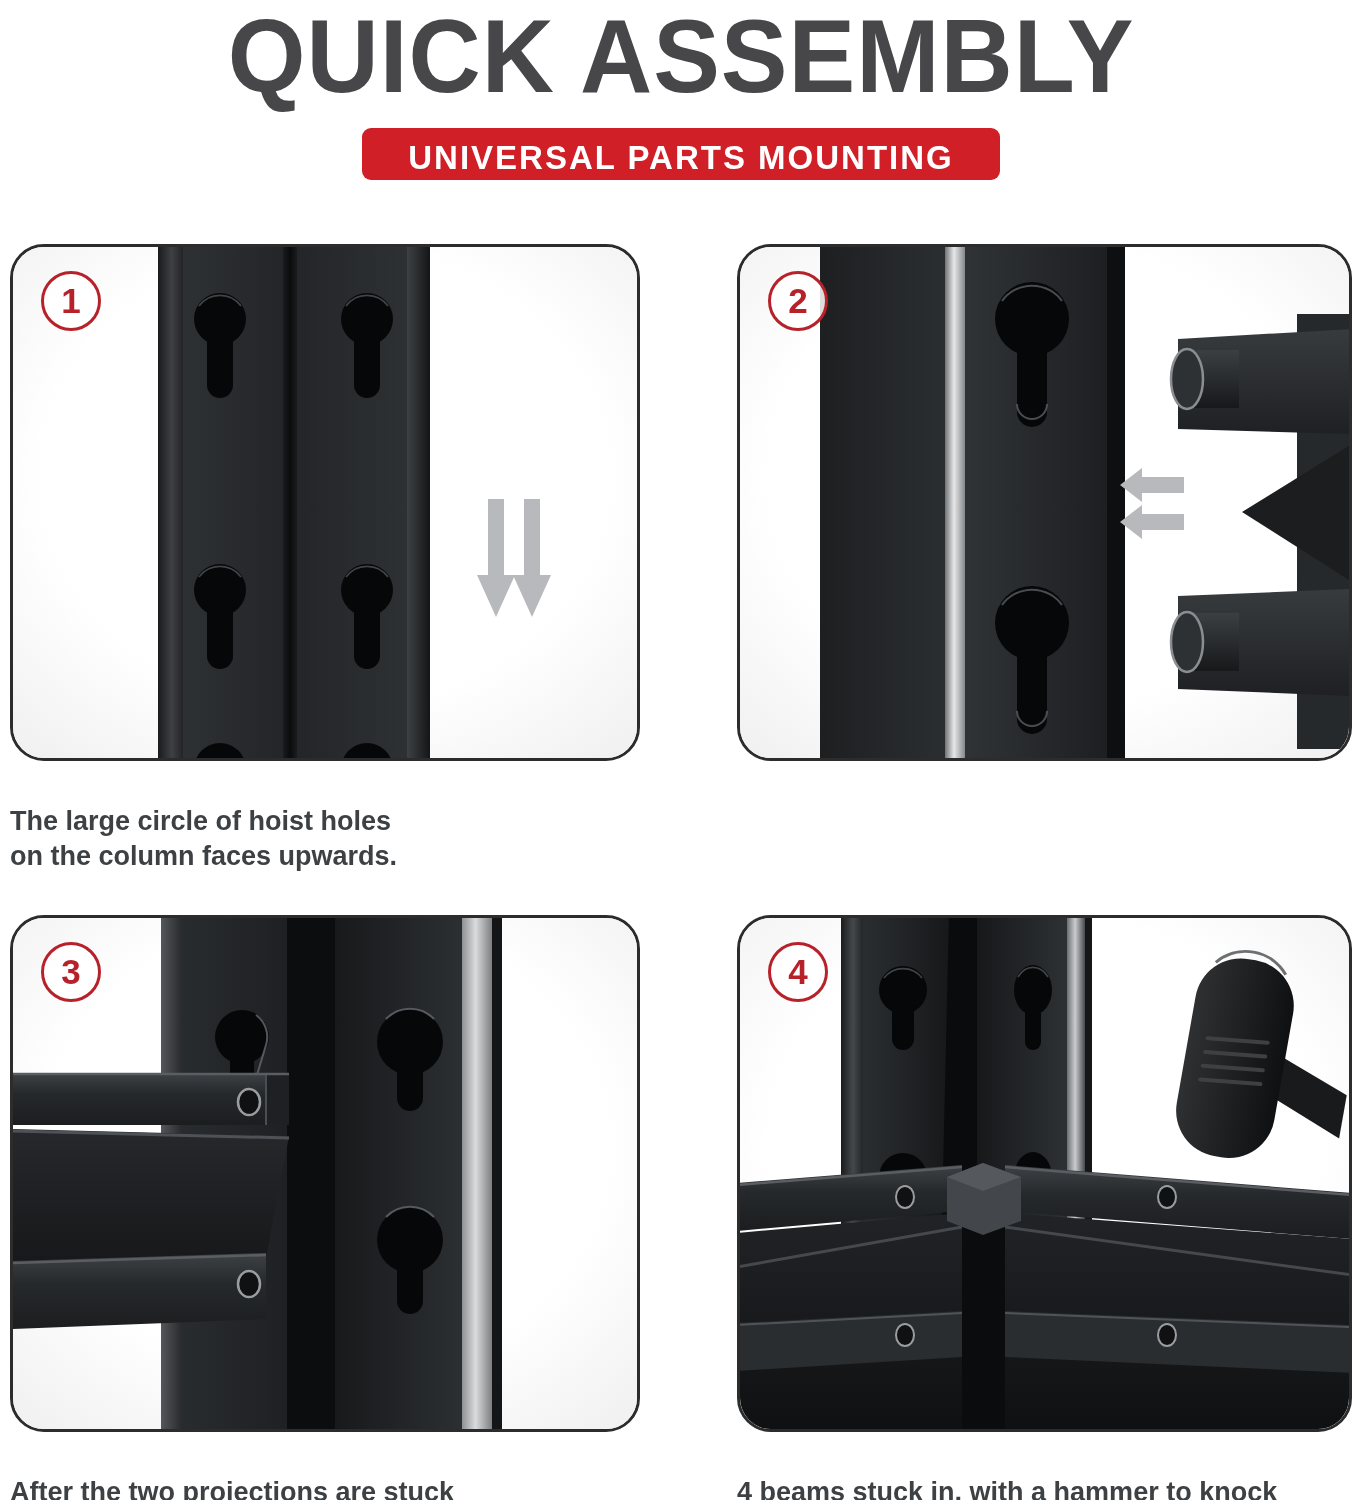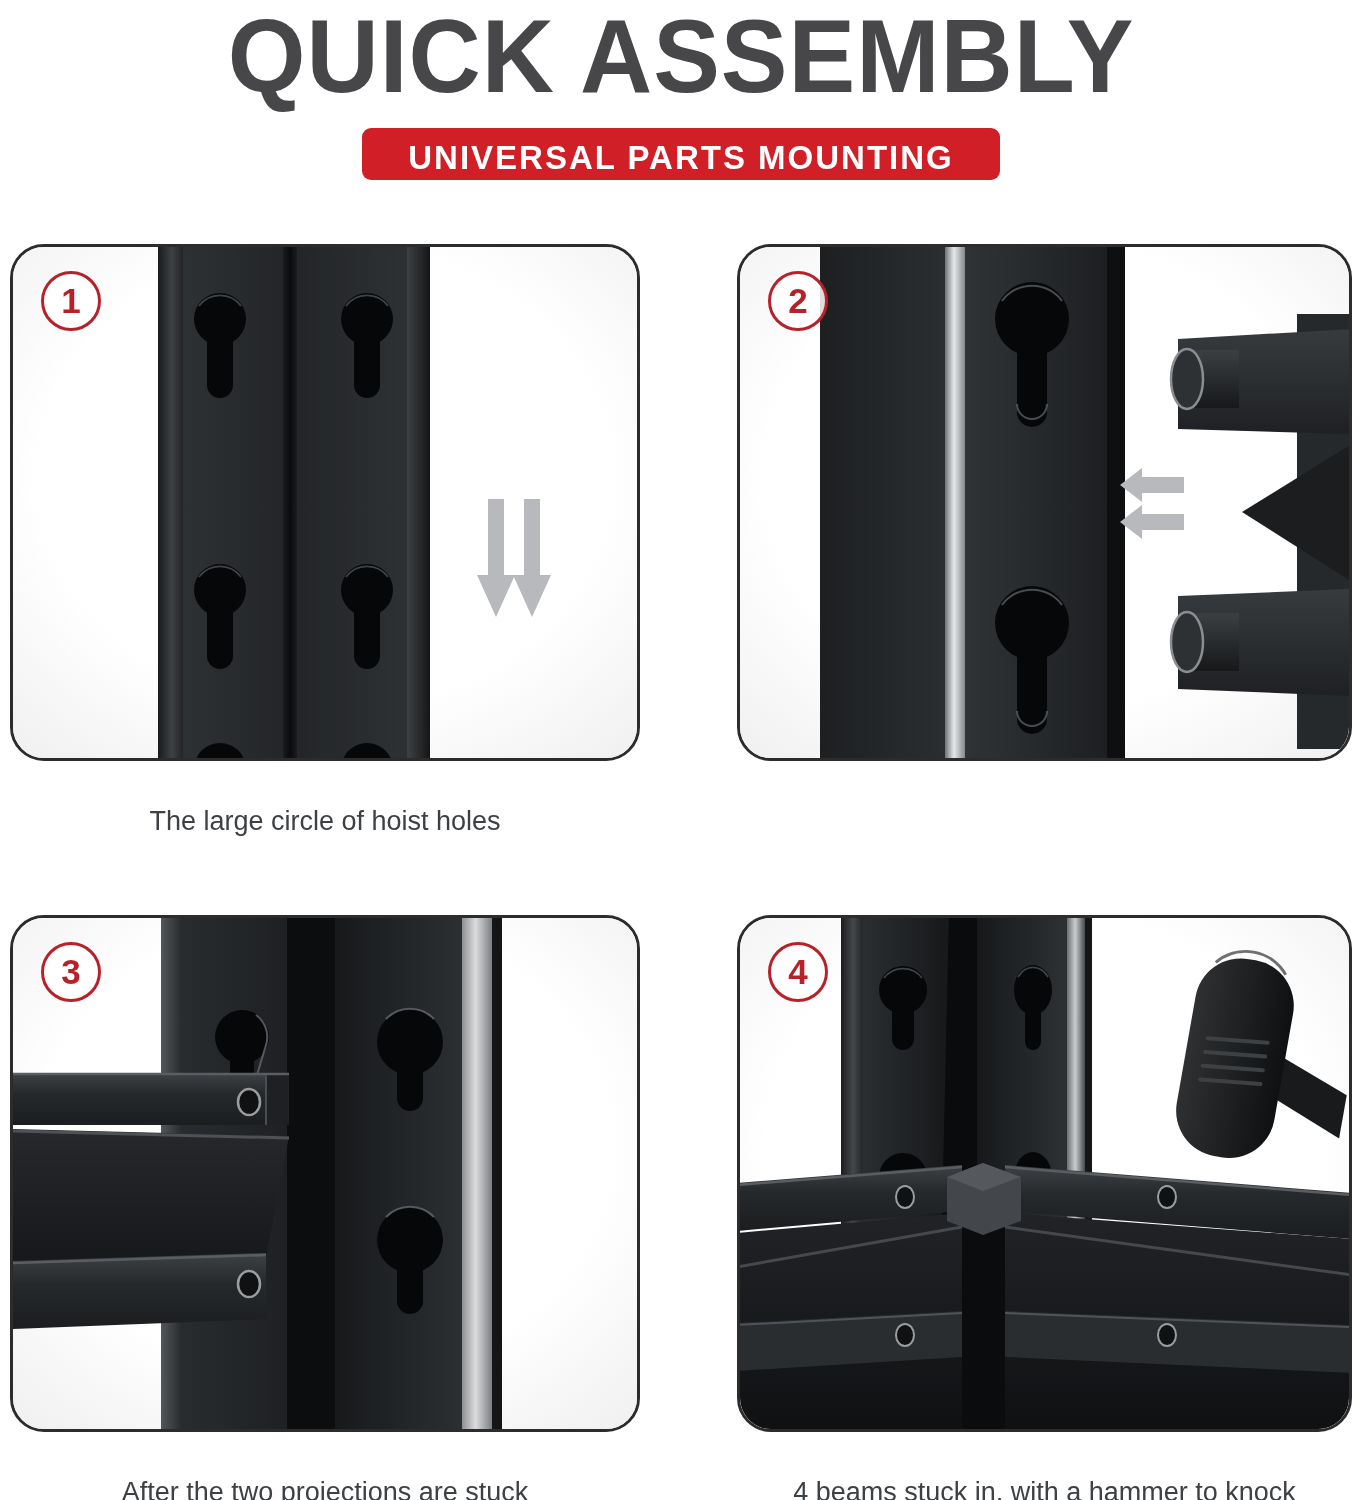--- a/index.html
+++ b/index.html
@@ -31,22 +31,22 @@
   .panel svg{position:absolute;left:-3px;top:-3px;}
   .badge{
     position:absolute;left:28px;top:24px;width:54px;height:54px;
     border:3px solid #b7222a;border-radius:50%;
     color:#b7222a;font-size:35px;font-weight:bold;
     display:flex;align-items:center;justify-content:center;
     background:rgba(255,255,255,0.85);z-index:5;
   }
   .caption{
     min-height:100px;box-sizing:border-box;padding-top:16px;
-    text-align:center;font-size:27px;line-height:35px;
-    font-weight:normal;color:#3e4144;
+    font-size:27px;line-height:35px;
+    font-weight:bold;color:#3e4144;
   }
   .caption span{display:block;}
 </style>
 </head>
 <body>
 
 <div class="page">
 
   <h1 class="title">QUICK ASSEMBLY</h1>
 
@@ -129,20 +129,21 @@
               <path d="M336 333 A26 26 0 0 1 378 333"></path>
           </g>
           <g fill="#b7b9bc">
             <path d="M478 255 L494 255 L494 331 L505 331 L486 373 L467 331 L478 331 Z"></path>
             <path d="M514 255 L530 255 L530 331 L541 331 L522 373 L503 331 L514 331 Z"></path>
           </g>
         </svg>
       </div>
       <p class="caption">
         <span>The large circle of hoist holes</span>
+        <span>on the column faces upwards.</span>
       </p>
     </div>
 
     <div class="cell">
       <div class="panel">
         <div class="badge">
           <span>2</span>
         </div>
         <svg width="615" height="517" viewBox="0 0 615 517">
           <defs>

